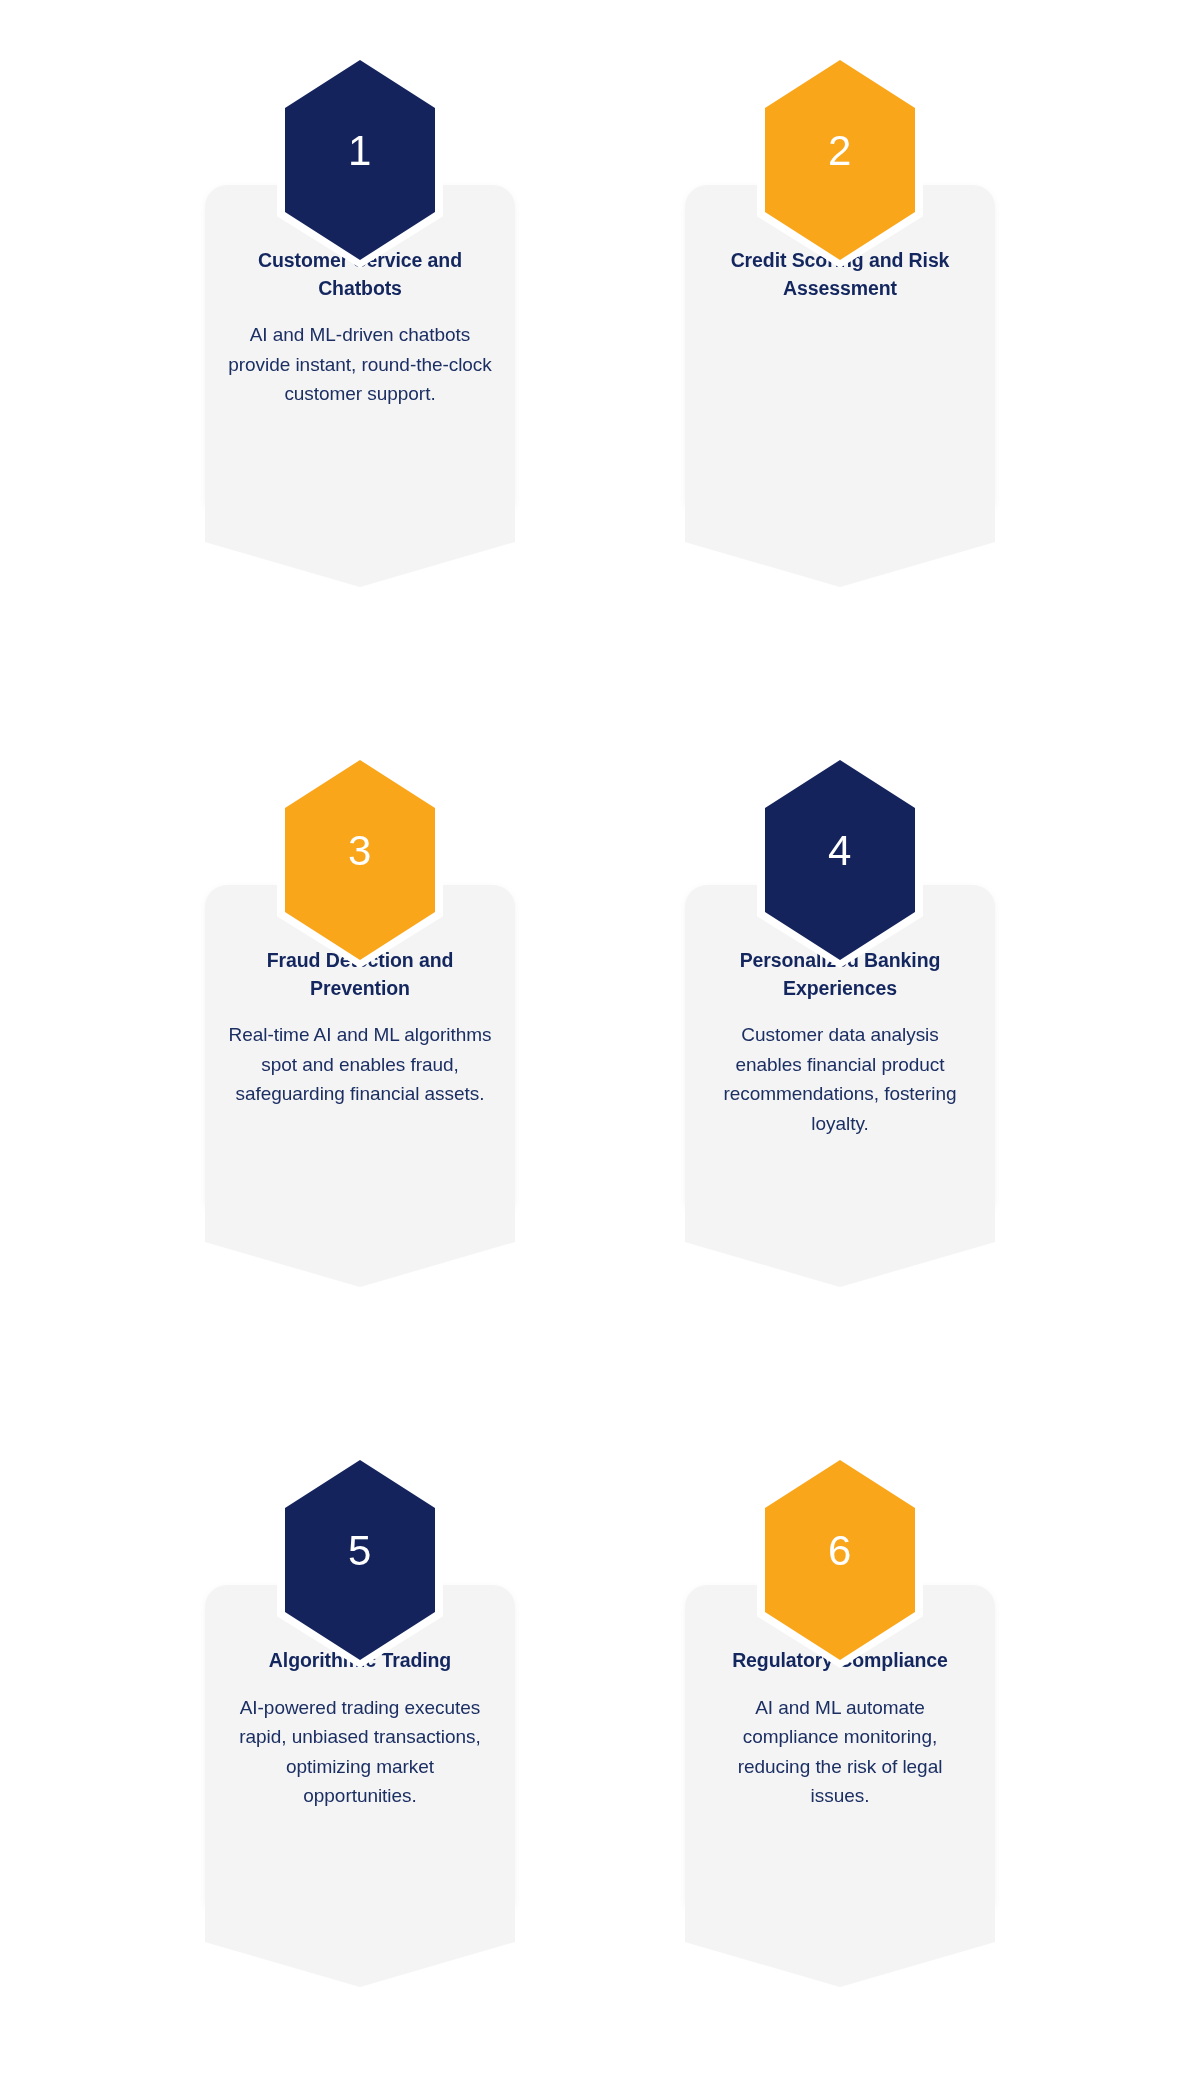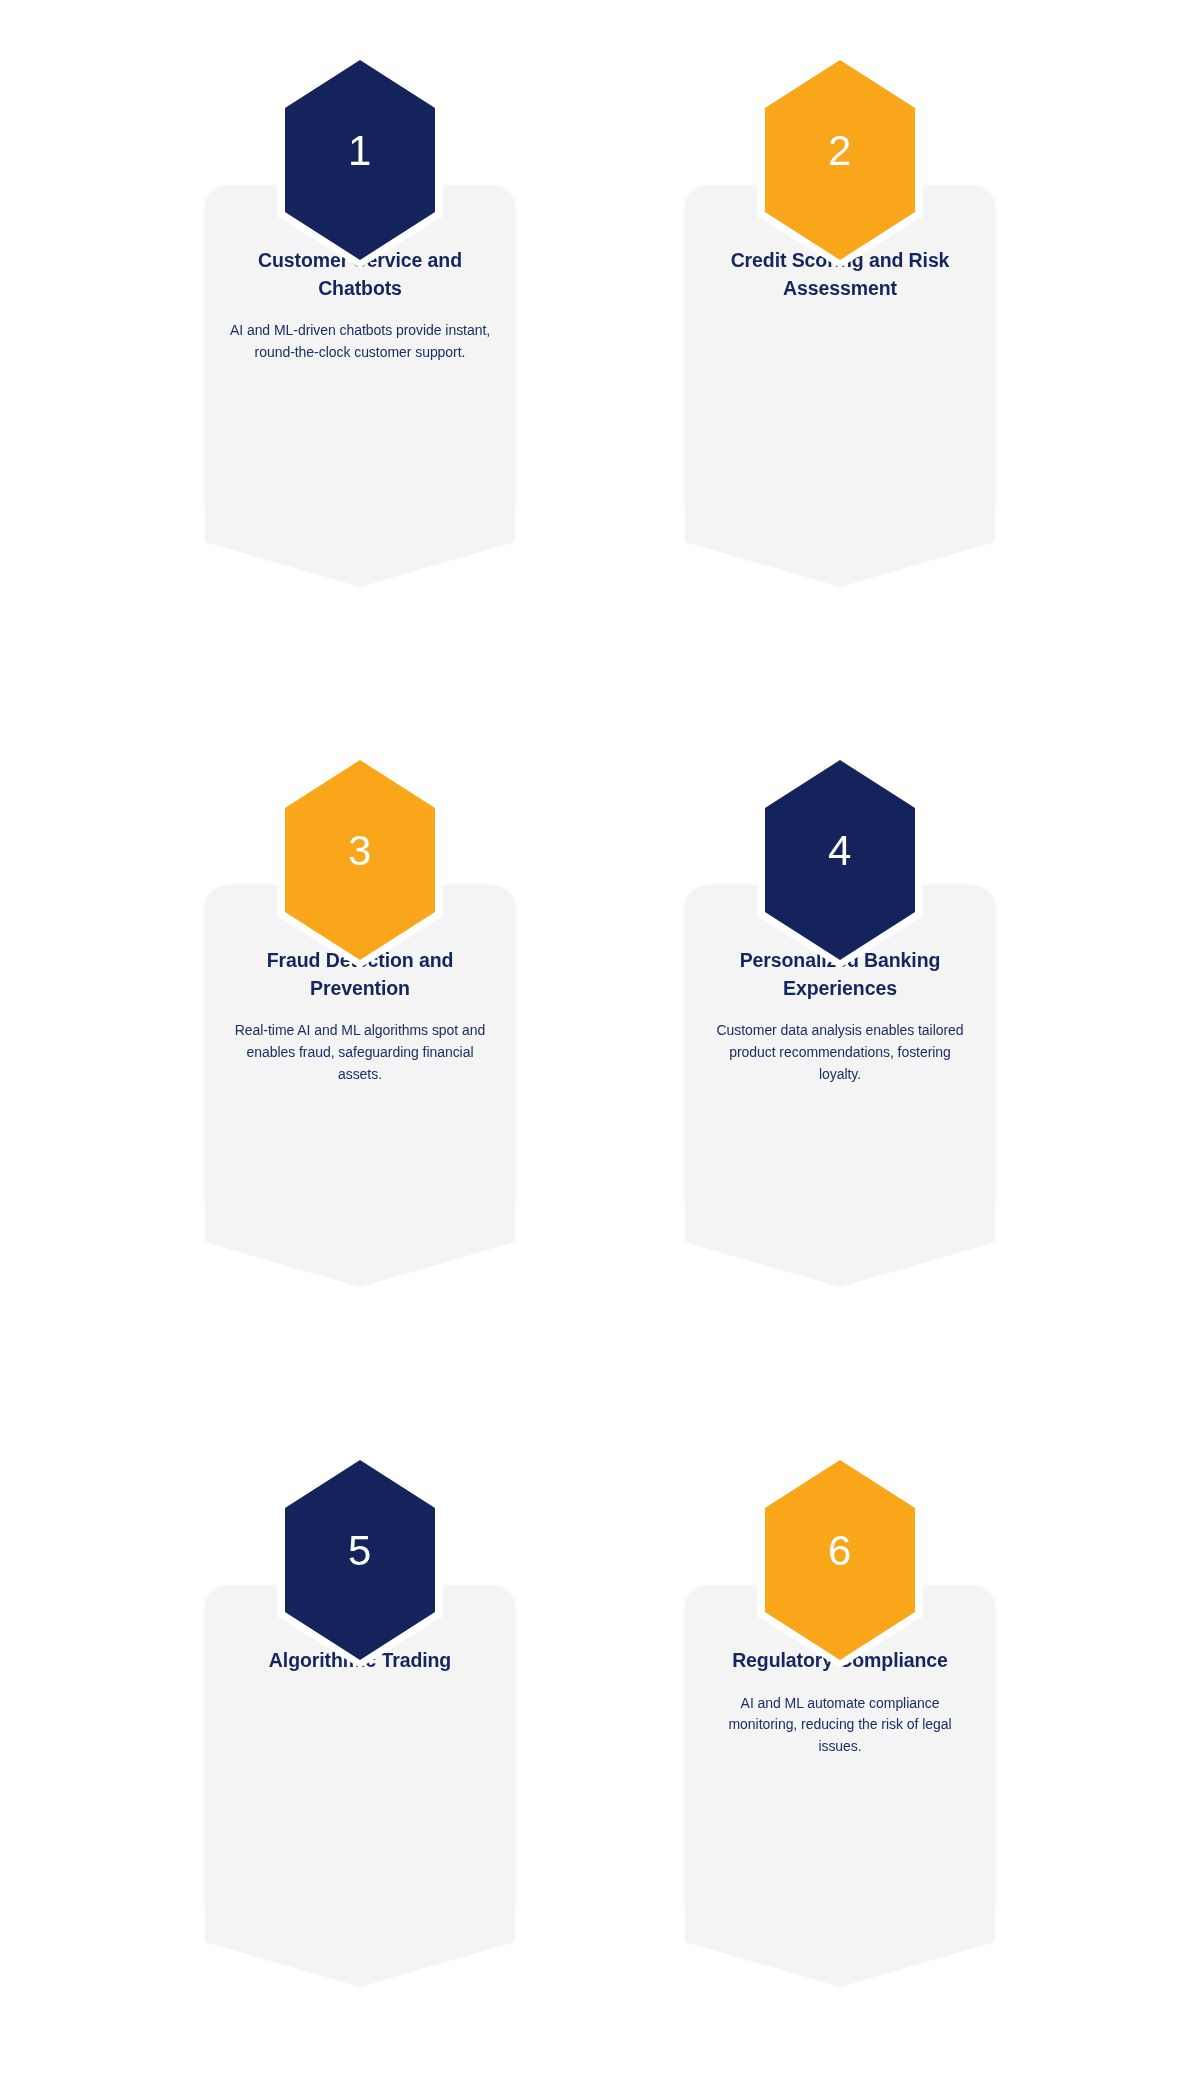--- a/index.html
+++ b/index.html
@@ -63,21 +63,21 @@
   .card-title {
     color:#13265e;
     font-size:19.5px;
     font-weight:bold;
     line-height:1.42;
     letter-spacing:-0.1px;
     margin-bottom:18px;
   }
   .card-desc {
     color:#1c2f63;
-    font-size:14px;
+    font-size:19px;
     font-weight:400;
     line-height:1.55;
     letter-spacing:-0.05px;
   }
 
   
   .hex-wrap {
     position:absolute;
     left:50%;
     transform:translateX(-50%);
@@ -172,35 +172,36 @@
       <div class="card"></div>
       <div class="card-point"></div>
       <div class="hex-wrap">
         <div class="hex-halo"></div>
         <div class="hex navy">
           <span class="hex-num">4</span>
         </div>
       </div>
       <div class="card-inner">
         <div class="card-title">Personalized Banking Experiences</div>
-        <div class="card-desc">Customer data analysis enables tailored product recommendations, fostering loyalty.</div>
+        <div class="card-desc">Customer data analysis enables financial product recommendations, fostering loyalty.</div>
       </div>
     </div>
 
     <div class="cell">
       <div class="card"></div>
       <div class="card-point"></div>
       <div class="hex-wrap">
         <div class="hex-halo"></div>
         <div class="hex navy">
           <span class="hex-num">5</span>
         </div>
       </div>
       <div class="card-inner">
         <div class="card-title">Algorithmic Trading</div>
+        <div class="card-desc">AI-powered trading executes rapid, unbiased transactions, optimizing market opportunities.</div>
       </div>
     </div>
 
     <div class="cell">
       <div class="card"></div>
       <div class="card-point"></div>
       <div class="hex-wrap">
         <div class="hex-halo"></div>
         <div class="hex amber">
           <span class="hex-num">6</span>

